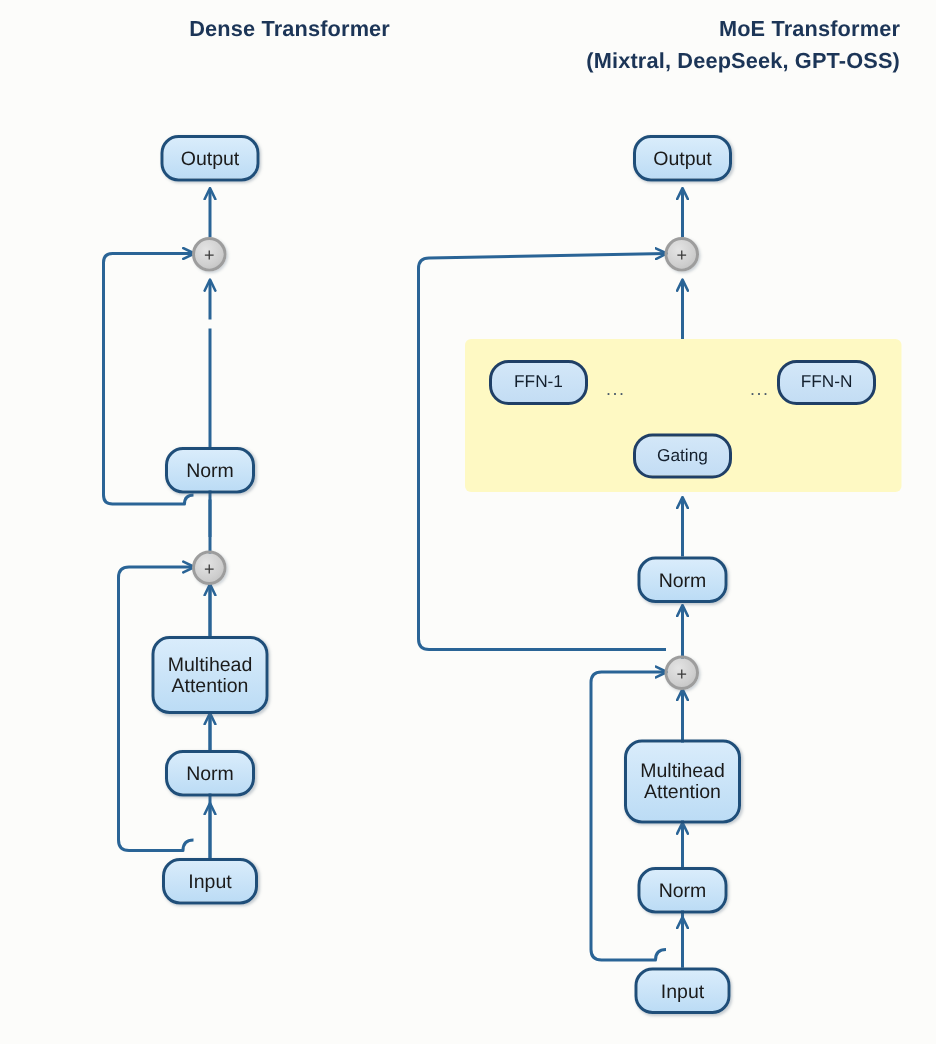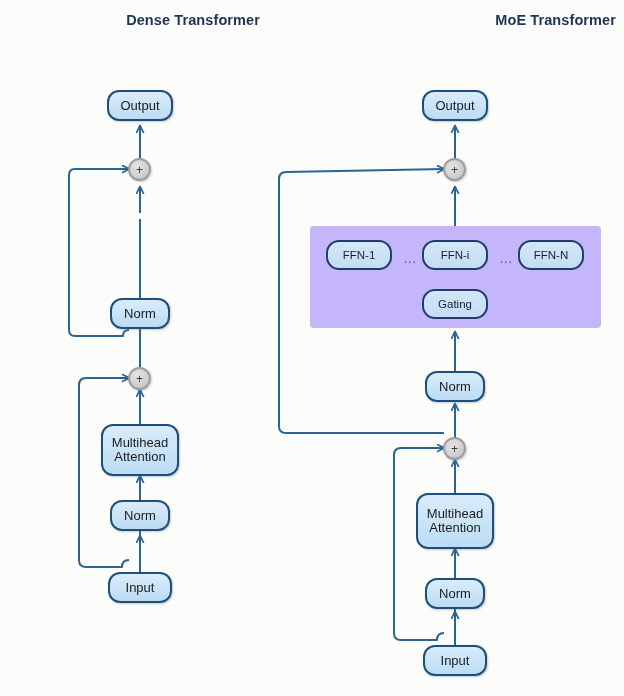--- a/index.html
+++ b/index.html
@@ -19,21 +19,21 @@
     position: absolute;
     text-align: right;
     color: #1c3557;
     font-weight: bold;
     font-size: 14.5px;
     line-height: 21px;
     letter-spacing: 0.1px;
     white-space: nowrap;
   }
   #title-left  { left: 20px;  top: 10px; width: 240px; }
-  #title-right { left: 346px; top: 10px; width: 270px; }
+  #title-right { left: 330px; top: 10px; width: 270px; }
 
   svg.wires {
     position: absolute;
     left: 0; top: 0;
     width: 624px; height: 696px;
     pointer-events: none;
   }
 
   .node {
     position: absolute;
@@ -65,21 +65,21 @@
     display: flex;
     align-items: center;
     justify-content: center;
     box-shadow: 1px 1px 2px rgba(90,110,130,0.3);
   }
 
   #moe-panel {
     position: absolute;
     left: 310px; top: 226px;
     width: 291px; height: 102px;
-    background: #c4b5fd;
+    background: #fef9c3;
     border-radius: 4px;
   }
   .expert {
     position: absolute;
     box-sizing: border-box;
     border: 2px solid #1f3f66;
     border-radius: 13px;
     background: linear-gradient(180deg, #d3e7f8 0%, #c3ddf4 100%);
     color: #14202e;
     font-size: 11.5px;
@@ -100,20 +100,21 @@
 <body>
 
 <div id="canvas">
 
   <div class="title" id="title-left">
     <div>Dense Transformer</div>
   </div>
 
   <div class="title" id="title-right">
     <div>MoE Transformer</div>
+    <div>(Mixtral, DeepSeek, GPT-OSS)</div>
   </div>
 
   <svg class="wires" viewBox="0 0 624 696">
     <defs>
       <marker id="ah" markerWidth="9" markerHeight="9" refX="7.4" refY="4.5" orient="auto" markerUnits="userSpaceOnUse">
         <path d="M0.6,0.9 L8,4.5 L0.6,8.1" fill="none" stroke="#2a6496" stroke-width="1.7" stroke-linecap="round" stroke-linejoin="round"></path>
       </marker>
     </defs>
     <g fill="none" stroke="#2a6496" stroke-width="2" stroke-linecap="butt" stroke-linejoin="round">
 
@@ -195,23 +196,20 @@
 
   <div class="plus" style="left:443px; top:158px;">
     <span>+</span>
   </div>
 
   <div id="moe-panel">
     <div class="expert" style="left:16px; top:14px; width:66px; height:30px;">
       <span>FFN-1</span>
     </div>
     <div class="ellipsis" style="left:94px; top:27px;">...</div>
-    <div class="expert" style="left:112px; top:14px; width:66px; height:30px;">
-      <span>FFN-i</span>
-    </div>
     <div class="ellipsis" style="left:190px; top:27px;">...</div>
     <div class="expert" style="left:112px; top:63px; width:66px; height:30px;">
       <span>Gating</span>
     </div>
     <div class="expert" style="left:208px; top:14px; width:66px; height:30px;">
       <span>FFN-N</span>
     </div>
   </div>
 
   <div class="node" style="left:425px; top:371px; width:60px; height:31px;">

